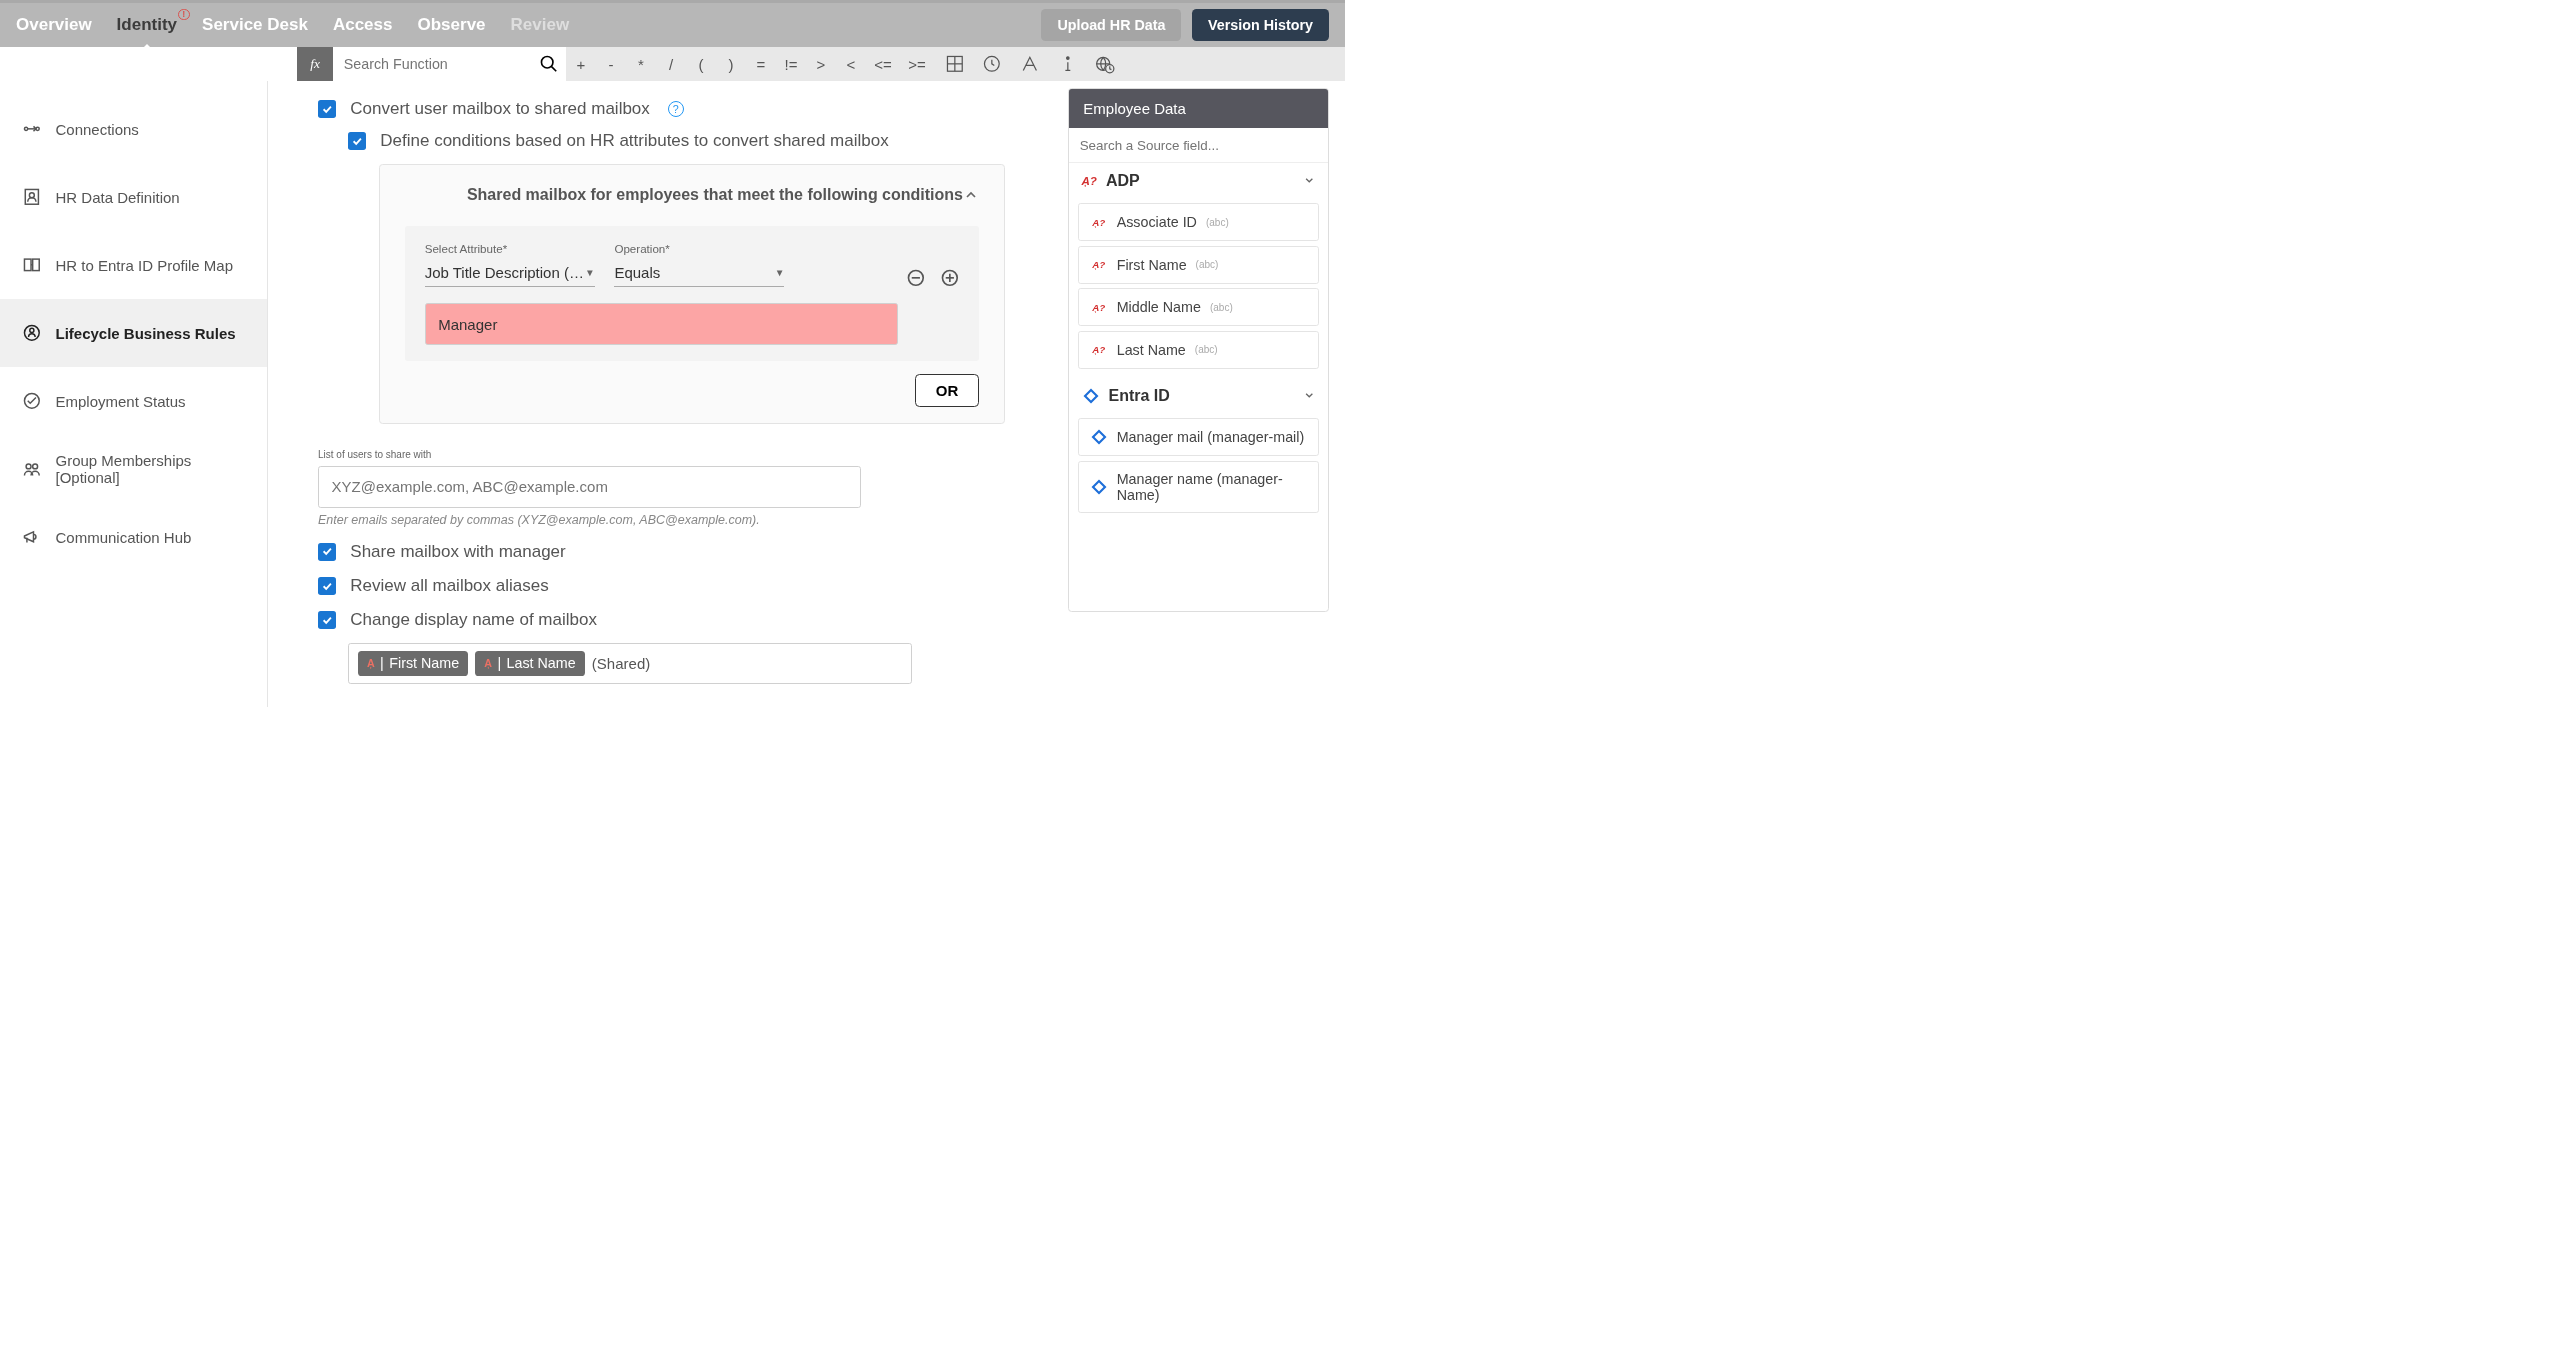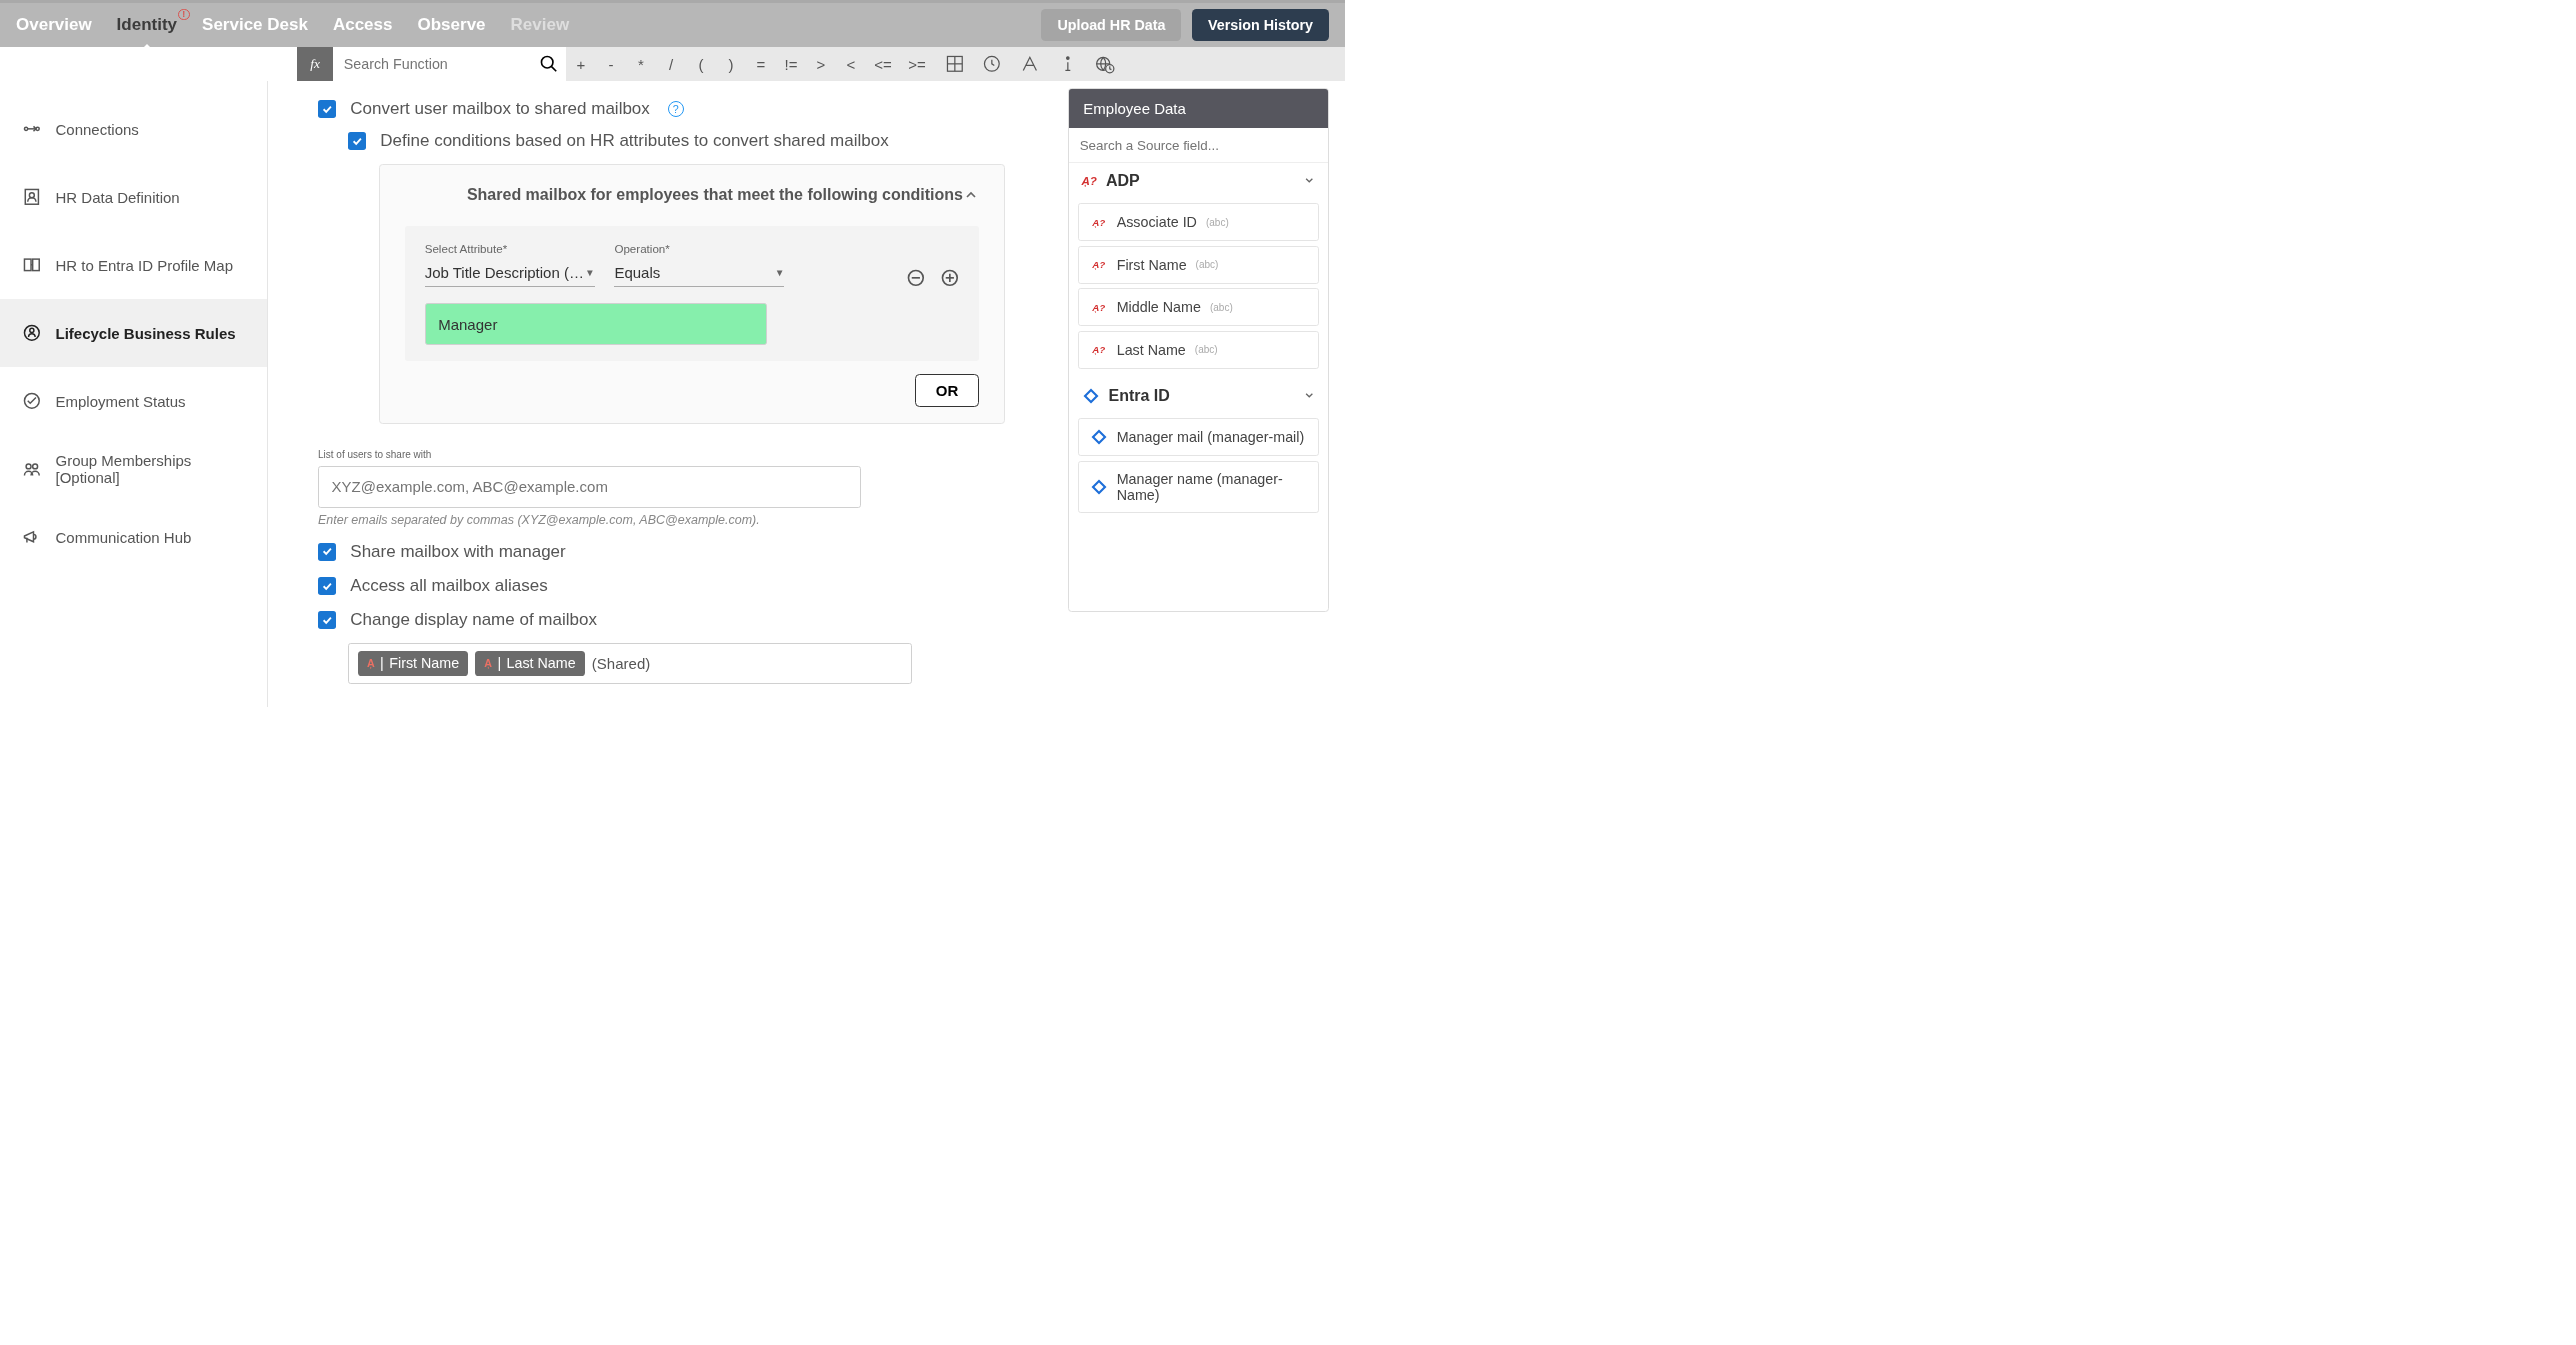--- a/index.html
+++ b/index.html
@@ -52,21 +52,21 @@
 .cond-title { font-size: 16px; font-weight: 600; color: #555; }
 .cond-collapse { width: 16px; height: 16px; cursor: pointer; color: #666; }
 .cond-body { background: #f3f3f3; padding: 16px 19.7px; border-radius: 2.7px; }
 .cond-fields { display: flex; gap: 19.7px; align-items: flex-end; }
 .cond-field { display: flex; flex-direction: column; }
 .cond-label { font-size: 11.6px; color: #666; margin-bottom: 3.6px; }
 .cond-select { display: flex; align-items: center; justify-content: space-between; border-bottom: 0.9px solid #aaa; padding: 5.4px 0; font-size: 15px; color: #333; width: 170px; cursor: pointer; }
 .cond-select .caret { font-size: 9.8px; color: #666; }
 .cond-icons { display: flex; gap: 14.3px; margin-left: auto; align-items: center; }
 .cond-icon-btn { width: 19.7px; height: 19.7px; cursor: pointer; color: #555; }
-.cond-value { margin-top: 16px; border: 0.9px solid #d0d0d0; border-radius: 2.7px; background: #86efac; padding: 11.6px 12.5px; font-size: 15px; color: #333; width: 342px; }
+.cond-value { margin-top: 16px; border: 0.9px solid #d0d0d0; border-radius: 2.7px; background: #fca5a5; padding: 11.6px 12.5px; font-size: 15px; color: #333; width: 473px; }
 .cond-or { display: flex; justify-content: flex-end; margin-top: 12.5px; }
 .btn-or { border: 1.8px solid #333; background: #fff; padding: 7.2px 19.7px; border-radius: 4.5px; font-size: 15px; font-weight: 600; cursor: pointer; }
 
 
 .section-label { font-size: 10px; color: #666; margin: 25px 0 5.4px 0; }
 .text-input { border: 0.9px solid #d0d0d0; border-radius: 2.7px; padding: 11.6px 12.5px; font-size: 15px; color: #333; width: 543px; background: #fff; }
 .hint { font-size: 12.5px; font-style: italic; color: #888; margin-top: 5.4px; }
 
 .check-row.opt { margin-top: 14.3px; }
 
@@ -303,21 +303,21 @@
       </span>
       <span>Share mailbox with manager</span>
     </div>
 
     <div class="check-row opt">
       <span class="checkbox">
         <svg viewBox="0 0 24 24" fill="none" stroke="#fff" stroke-width="3.5">
             <polyline points="5 12 10 17 19 7"></polyline>
           </svg>
       </span>
-      <span>Access all mailbox aliases</span>
+      <span>Review all mailbox aliases</span>
     </div>
 
     <div class="check-row opt">
       <span class="checkbox">
         <svg viewBox="0 0 24 24" fill="none" stroke="#fff" stroke-width="3.5">
             <polyline points="5 12 10 17 19 7"></polyline>
           </svg>
       </span>
       <span>Change display name of mailbox</span>
     </div>

